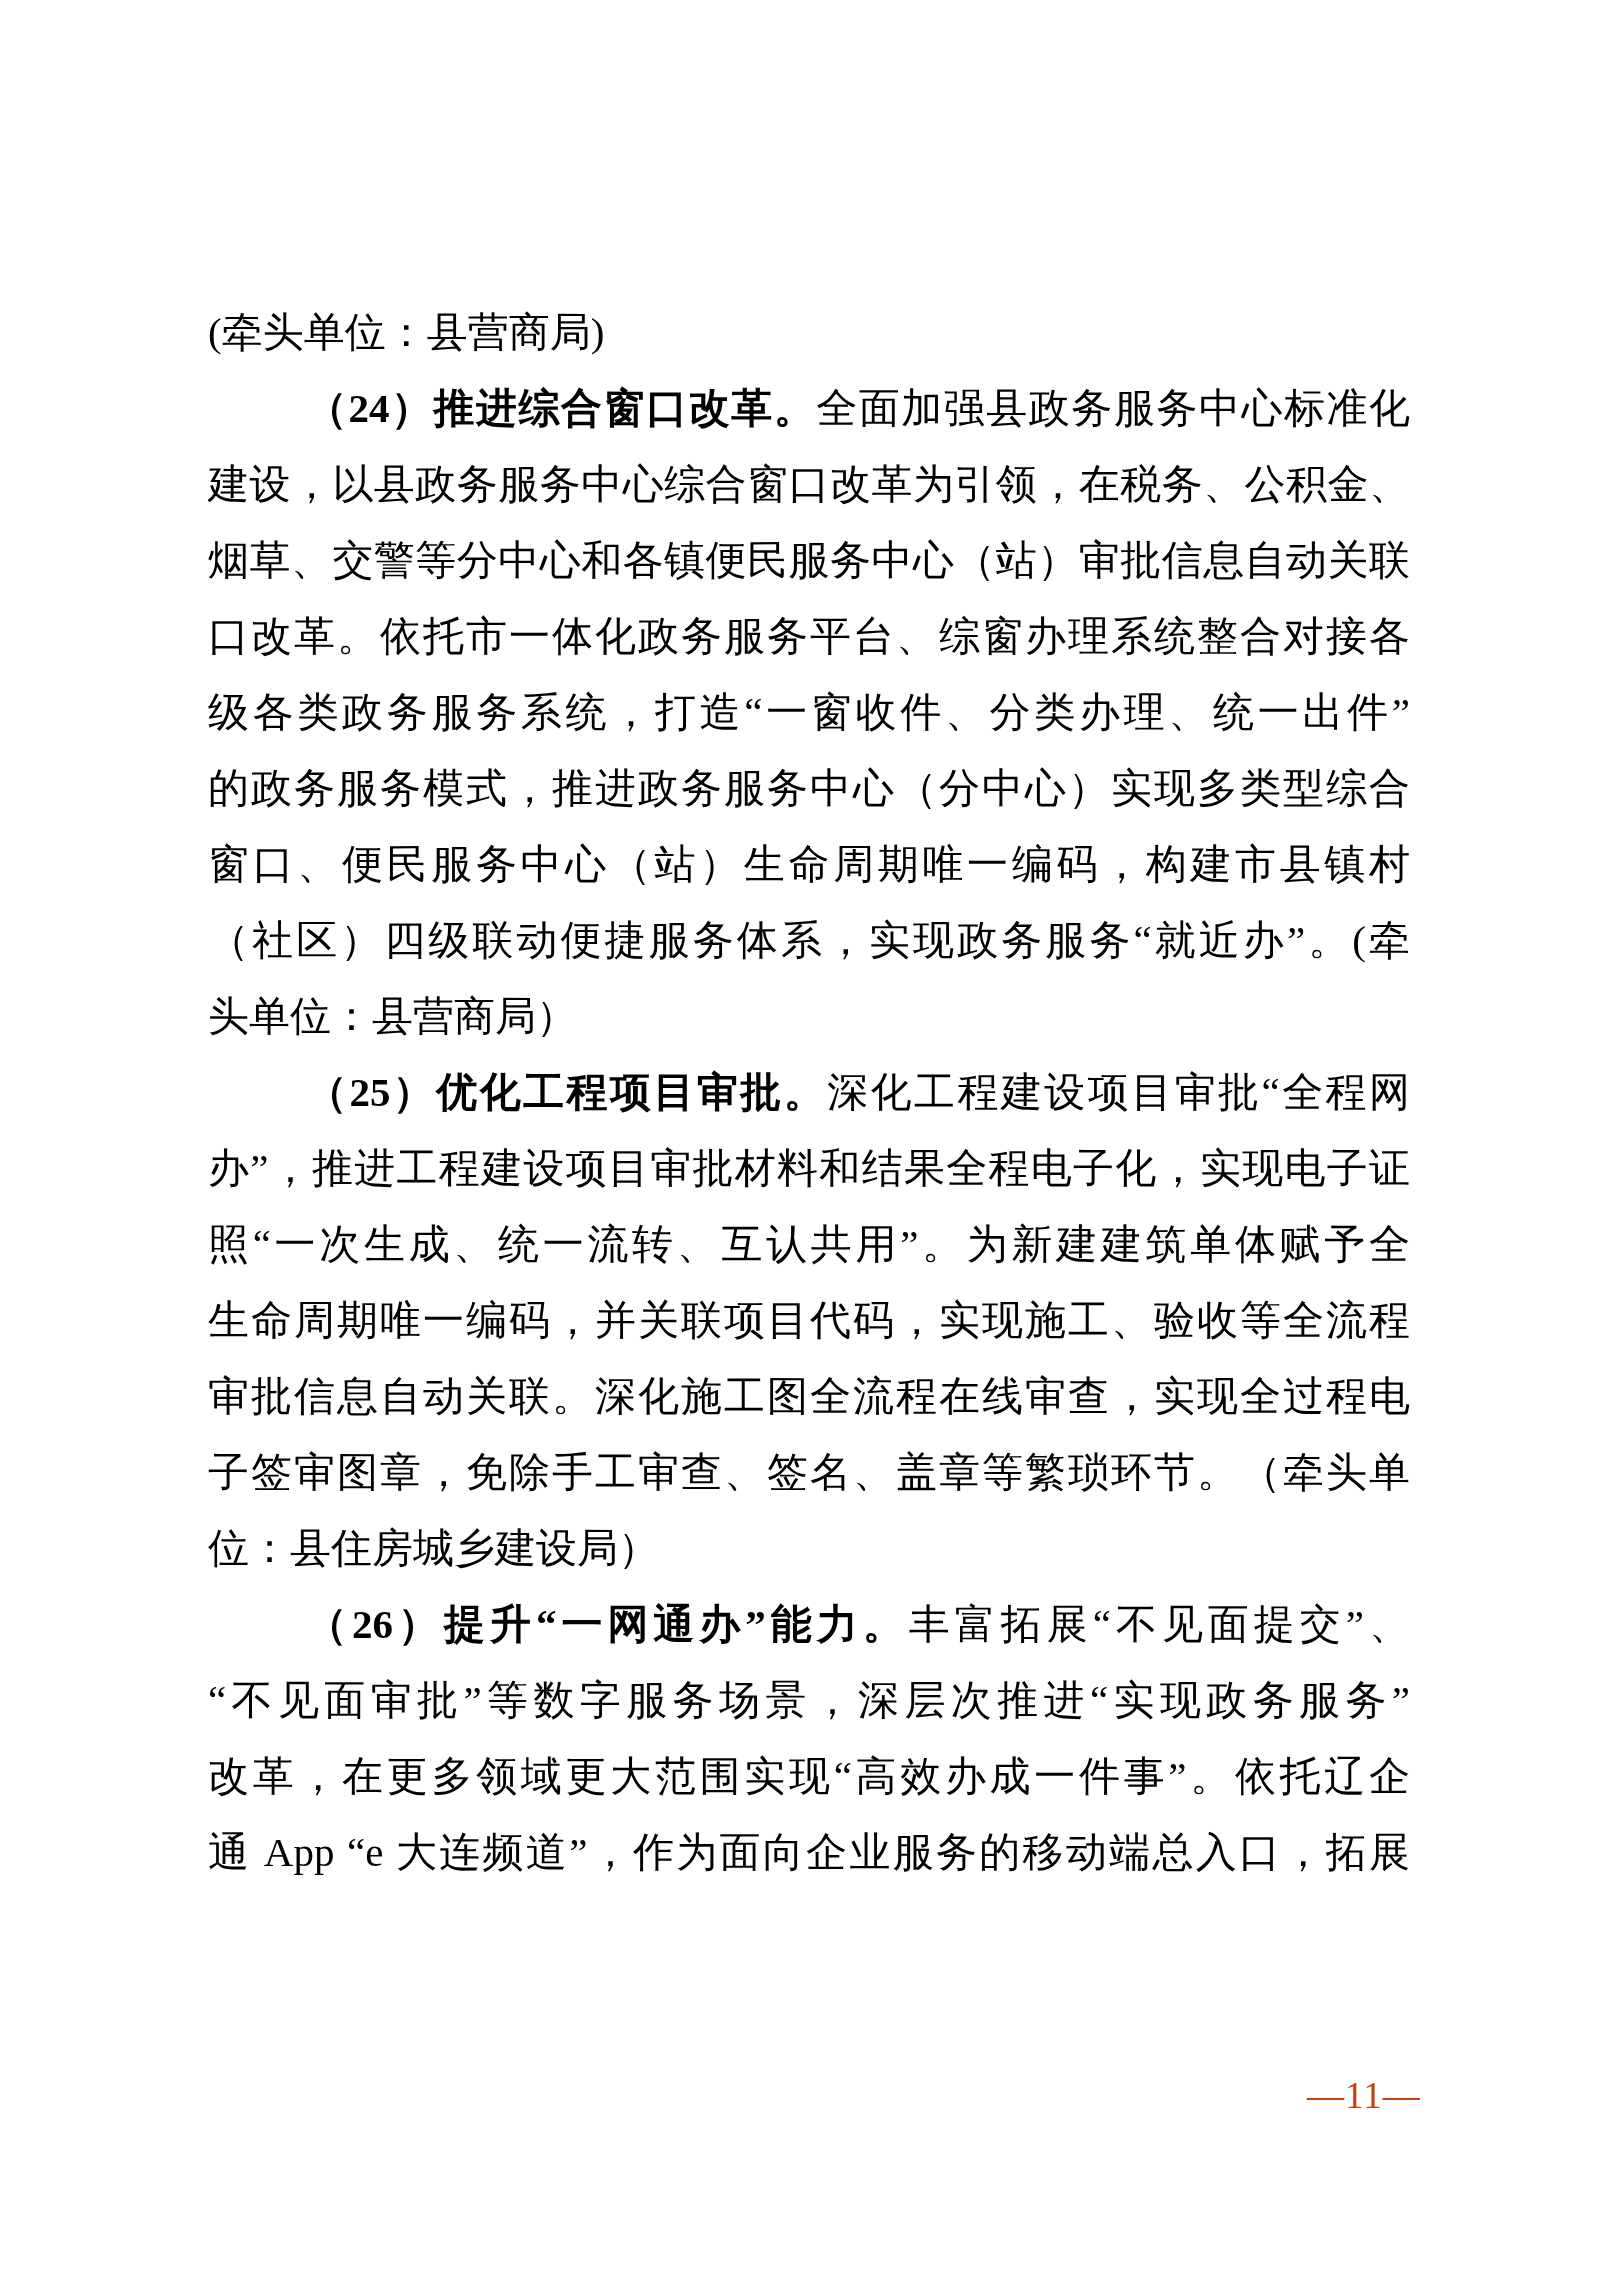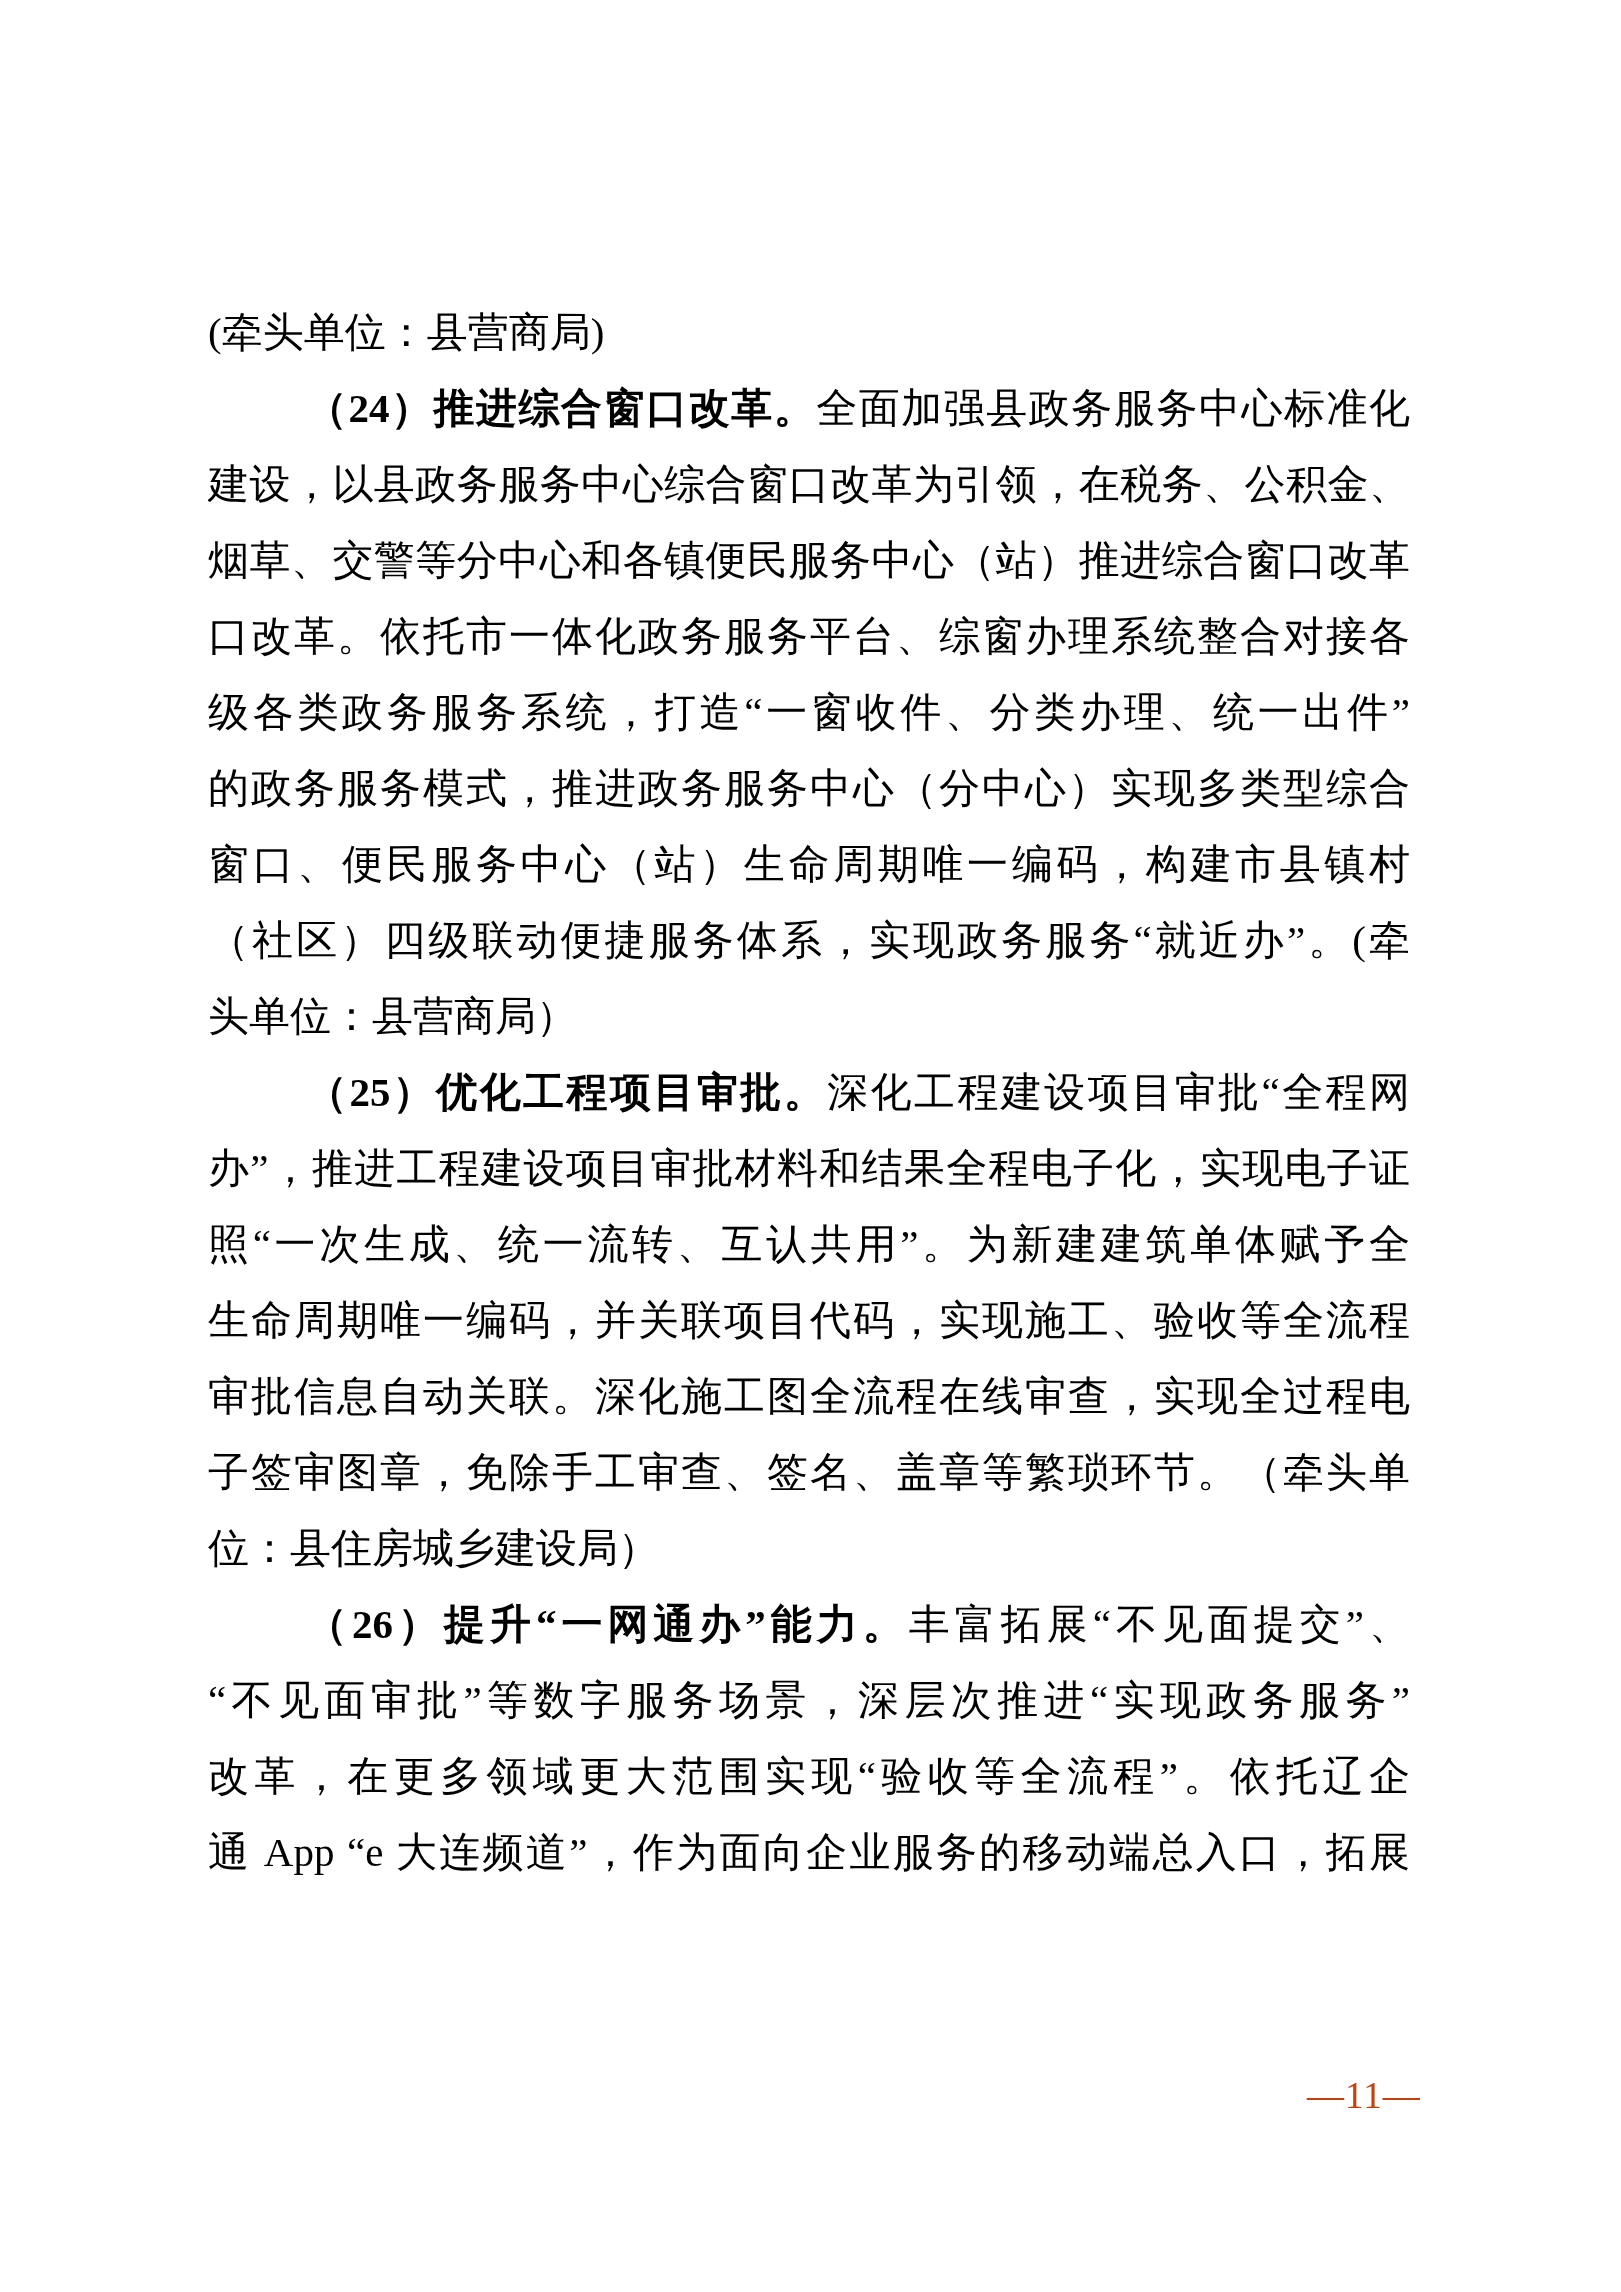--- a/index.html
+++ b/index.html
@@ -53,34 +53,34 @@
   }
 </style>
 </head>
 <body>
 
 <div class="page">
   <div class="text-block" id="text-block">
       <div class="line left"><span class="seg">(牵头单位：县营商局)</span></div>
       <div class="line indent"><span class="seg bold">（24）推进综合窗口改革。</span><span class="seg">全面加强县政务服务中心标准化</span></div>
       <div class="line"><span class="seg">建设，以县政务服务中心综合窗口改革为引领，在税务、公积金、</span></div>
-      <div class="line"><span class="seg">烟草、交警等分中心和各镇便民服务中心（站）推进综合窗口改革</span></div>
+      <div class="line"><span class="seg">烟草、交警等分中心和各镇便民服务中心（站）审批信息自动关联</span></div>
       <div class="line"><span class="seg">口改革。依托市一体化政务服务平台、综窗办理系统整合对接各</span></div>
       <div class="line"><span class="seg">级各类政务服务系统，打造“一窗收件、分类办理、统一出件”</span></div>
       <div class="line"><span class="seg">的政务服务模式，推进政务服务中心（分中心）实现多类型综合</span></div>
       <div class="line"><span class="seg">窗口、便民服务中心（站）生命周期唯一编码，构建市县镇村</span></div>
       <div class="line"><span class="seg">（社区）四级联动便捷服务体系，实现政务服务“就近办”。(牵</span></div>
       <div class="line left"><span class="seg">头单位：县营商局）</span></div>
       <div class="line indent"><span class="seg bold">（25）优化工程项目审批。</span><span class="seg">深化工程建设项目审批“全程网</span></div>
       <div class="line"><span class="seg">办”，推进工程建设项目审批材料和结果全程电子化，实现电子证</span></div>
       <div class="line"><span class="seg">照“一次生成、统一流转、互认共用”。为新建建筑单体赋予全</span></div>
       <div class="line"><span class="seg">生命周期唯一编码，并关联项目代码，实现施工、验收等全流程</span></div>
       <div class="line"><span class="seg">审批信息自动关联。深化施工图全流程在线审查，实现全过程电</span></div>
       <div class="line"><span class="seg">子签审图章，免除手工审查、签名、盖章等繁琐环节。（牵头单</span></div>
       <div class="line left"><span class="seg">位：县住房城乡建设局）</span></div>
       <div class="line indent"><span class="seg bold">（26）提升“一网通办”能力。</span><span class="seg">丰富拓展“不见面提交”、</span></div>
       <div class="line"><span class="seg">“不见面审批”等数字服务场景，深层次推进“实现政务服务”</span></div>
-      <div class="line"><span class="seg">改革，在更多领域更大范围实现“验收等全流程”。依托辽企</span></div>
+      <div class="line"><span class="seg">改革，在更多领域更大范围实现“高效办成一件事”。依托辽企</span></div>
       <div class="line"><span class="seg">通 App “e 大连频道”，作为面向企业服务的移动端总入口，拓展</span></div>
     </div>
   <div class="pagenum">—11—</div>
 </div>
 
 
 </body></html>

